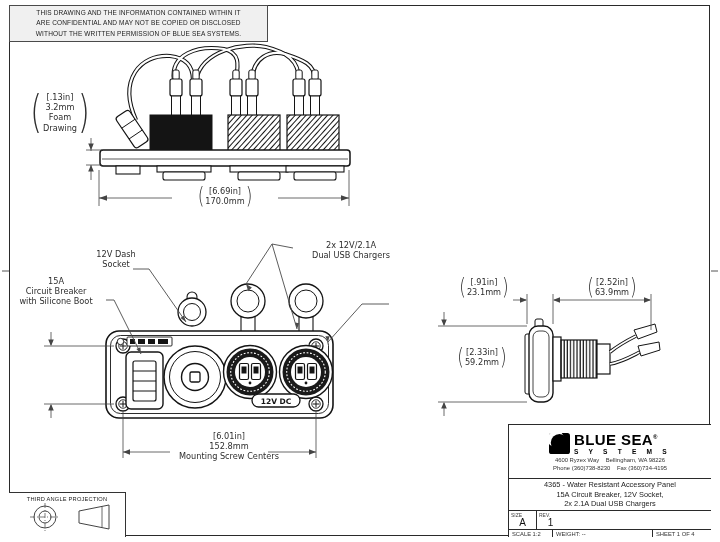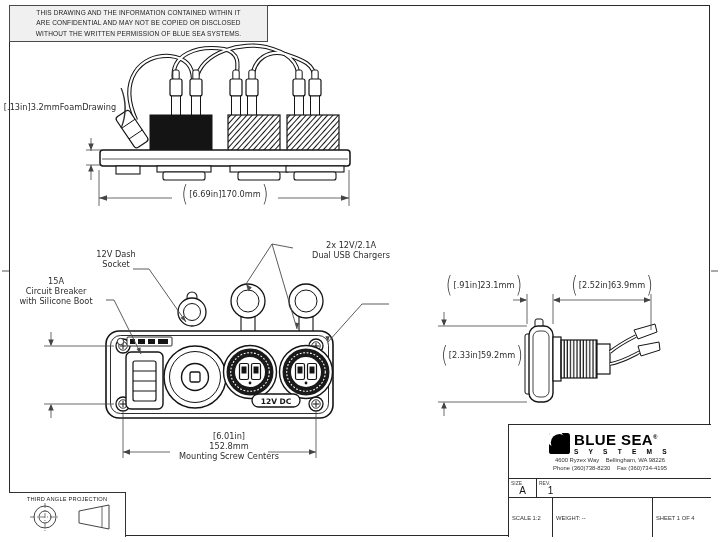--- a/index.html
+++ b/index.html
@@ -11,21 +11,21 @@
   
   .conf{position:absolute;left:9px;top:5px;width:259px;height:37px;box-sizing:border-box;
         border:1px solid #4a4a4a;background:#f0f0f0;display:flex;flex-direction:column;
         align-items:center;justify-content:center;font-family:"Liberation Sans",sans-serif;
         font-size:6.5px;line-height:1.55;color:#222;letter-spacing:.15px;text-align:center;}
   
   .ann{position:absolute;font-size:8.2px;line-height:1.24;color:#2e2e2e;text-align:center;}
   .ann .ln{display:block;white-space:nowrap;}
   .ann.left{text-align:center;}
   .dim{display:flex;align-items:center;justify-content:center;gap:1px;}
-  .col{display:flex;flex-direction:row;align-items:center;justify-content:center;}
+  .col{display:flex;flex-direction:column;align-items:center;justify-content:center;}
   .paren{display:inline-block;font-weight:200;color:#2e2e2e;line-height:1;}
   .p2{font-size:17px;transform:scaleY(1.35);}
   .p4{font-size:30px;transform:scaleY(1.5);}
   .whitebg{background:#fff;}
   .ind{padding-left:4px;}
   
   .proj{position:absolute;left:9px;top:492px;width:117px;height:45px;box-sizing:border-box;
         border-top:1px solid #333;border-right:1px solid #333;background:#fff;}
   .proj .pt{font-size:5.7px;text-align:center;padding-top:3px;color:#222;
             font-family:"Liberation Sans",sans-serif;letter-spacing:.2px;}
@@ -431,20 +431,25 @@
           <circle cx="12" cy="11" r="10" fill="#000"></circle>
         </svg>
         <div>
           <div class="tb-name-top"><span>BLUE SEA</span><span class="reg">®</span></div>
           <div class="tb-name-bot">S Y S T E M S</div>
         </div>
       </div>
       <div class="tb-addr">4600 Ryzex Way    Bellingham, WA 98226</div>
       <div class="tb-addr">Phone (360)738-8230    Fax (360)734-4195</div>
     </div>
+    <div class="tb-desc">
+      <span>4365 - Water Resistant Accessory Panel</span>
+      <span>15A Circuit Breaker, 12V Socket,</span>
+      <span>2x 2.1A Dual USB Chargers</span>
+    </div>
     <div class="tb-r1">
       <div class="cell tb-size">
         <span class="lab">SIZE</span>
         <span class="tb-val">A</span>
       </div>
       <div class="cell tb-rev">
         <span class="lab">REV.</span>
         <span class="tb-val">1</span>
       </div>
     </div>

